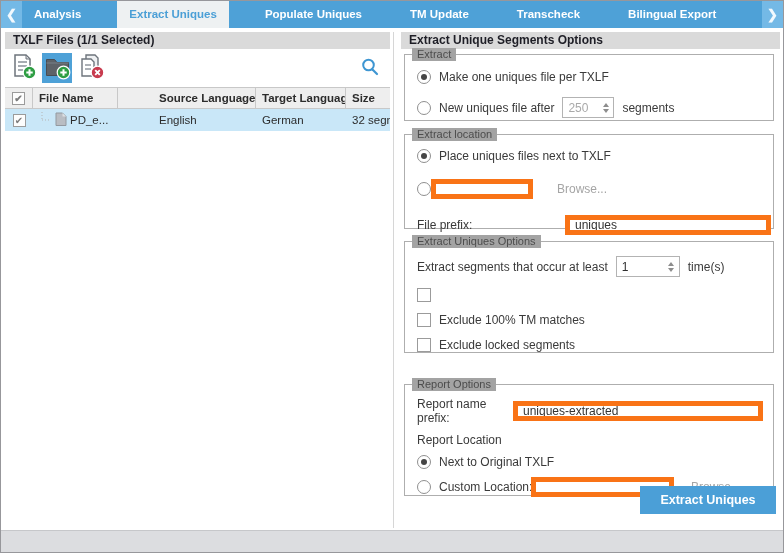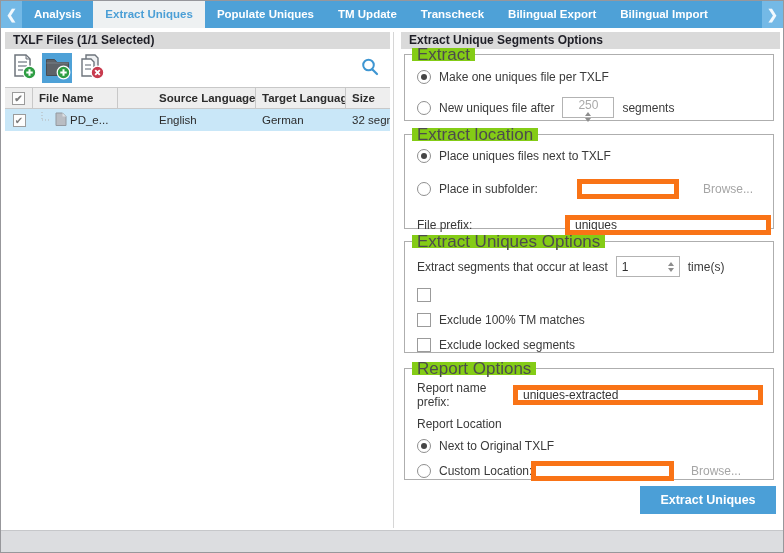--- a/index.html
+++ b/index.html
@@ -2,21 +2,21 @@
 <html><head>
 <meta charset="utf-8">
 <style>
   * { margin:0; padding:0; box-sizing:border-box; }
   html,body { width:784px; height:553px; font-family:"Liberation Sans", sans-serif; background:#ffffff; }
   #window { position:relative; width:784px; height:553px; border:1px solid #97979b; background:#ffffff; overflow:hidden; }
 
   
   .tab-bar { position:absolute; left:0; top:0; right:0; height:27px; background:#4ea1d7; display:flex; align-items:stretch; }
   .tab-scroll { width:21px; flex:none; background:#74b9e6; color:#f2f9fe; display:flex; align-items:center; justify-content:center; font-size:13px; font-weight:bold; cursor:pointer; }
-  .tabs-wrap { flex:1; display:flex; overflow:hidden; }
+  .tabs-wrap { flex:1; display:flex; overflow:hidden;gap:24px; }
   .tab { flex:none; padding:0 12px; line-height:27px; font-size:11.5px; font-weight:bold; color:#ffffff; white-space:nowrap; cursor:pointer; }
   .tab.active { background:#eef1f2; color:#4b9fd6; }
 
   
   .panel-header { height:17px; background:#dadada; font-size:12px; font-weight:bold; color:#1e1e26; line-height:17px; padding-left:8px; }
   #left-panel { position:absolute; left:4px; top:31px; width:385px; bottom:24px; background:#ffffff; }
   #panel-divider { position:absolute; left:392px; top:31px; bottom:24px; width:1px; background:#d6d6d6; }
   #right-panel { position:absolute; left:400px; top:31px; width:379px; bottom:24px; background:#ffffff; }
 
   
@@ -36,31 +36,31 @@
   .cell { padding-left:6px; overflow:hidden; white-space:nowrap; }
   .col-check { width:28px; flex:none; justify-content:center; display:flex; padding-left:0; }
   .col-name  { width:85px; flex:none; display:flex; align-items:center; gap:3px; }
   .col-src   { width:103px; flex:none;margin-left:35px; }
   .col-tgt   { width:90px; flex:none; }
   .col-size  { flex:1; }
   .tbl-check { width:13px; height:13px; border:1px solid #9b9b9b; background:#fdfdfd; font-size:10px; color:#7c7c7c; line-height:11px; text-align:center; cursor:pointer; }
 
   
   .fieldset { position:absolute; left:3px; width:370px; border:1px solid #aeaeae; background:#ffffff; }
-  .legend { position:absolute; top:-7px; left:7px; background:#84cc16; padding:0 5px; font-size:17px; color:#4c4c4c; line-height:13px; }
+  .legend { position:absolute; top:-7px; left:7px; background:#a3a3a3; padding:0 5px; font-size:11px; color:#4c4c4c; line-height:13px; }
   .fs-body { display:flex; flex-direction:column; }
   .opt-row { display:flex; align-items:center; padding-left:12px; font-size:12px; color:#3a3a3a; }
   .opt-row .lbl { margin-left:8px; white-space:nowrap; }
   #fs-extract   { top:22px;  height:67px; }
   #fs-extract .fs-body { padding-top:15px; gap:13px; }
   #fs-location  { top:102px; height:95px; }
   #fs-location .fs-body { padding-top:14px; gap:16px; }
   #fs-options   { top:209px; height:112px; }
   #fs-options .fs-body { padding-top:14px; gap:11px; }
-  #fs-report    { top:336px; height:112px; }
+  #fs-report    { top:352px; height:112px; }
   #fs-report .fs-body { padding-top:12px; gap:8px; }
 
   .radio { width:14px; height:14px; border:1px solid #8f8f8f; border-radius:50%; background:#ffffff; position:relative; flex:none; cursor:pointer; }
   .radio.checked::after { content:""; position:absolute; left:3px; top:3px; width:6px; height:6px; border-radius:50%; background:#454545; }
   .checkbox { width:14px; height:14px; border:1px solid #9b9b9b; background:#ffffff; flex:none; cursor:pointer; }
 
   .text-field { height:20px; border:5px solid #f97316; background:#ffffff; font-family:"Liberation Sans", sans-serif; font-size:12px; color:#333333; padding:0 5px; outline:none; }
   .browse { font-size:12px; color:#a5a5a5; white-space:nowrap; cursor:default; }
 
   .spinner { display:flex; border:1px solid #b3b3b3; background:#ffffff; height:21px; align-items:center; flex:none; }
@@ -192,42 +192,41 @@
     <div class="fieldset" id="fs-extract">
       <span class="legend">Extract</span>
       <div class="fs-body">
         <div class="opt-row">
           <div class="radio checked"></div>
           <span class="lbl">Make one uniques file per TXLF</span>
         </div>
         <div class="opt-row">
           <div class="radio"></div>
           <span class="lbl">New uniques file after</span>
-          <div class="spinner disabled" style="width:52px; margin-left:8px;flex-direction:column;">
+          <div class="spinner disabled" style="width:52px; margin-left:8px;">
             <span class="val">250</span>
             <div class="spin-btns">
                 <div class="tri-up"></div>
                 <div class="tri-down"></div>
               </div>
           </div>
           <span class="lbl">segments</span>
         </div>
       </div>
     </div>
 
     <div class="fieldset" id="fs-location">
       <span class="legend">Extract location</span>
       <div class="fs-body">
         <div class="opt-row">
           <div class="radio checked"></div>
           <span class="lbl">Place uniques files next to TXLF</span>
         </div>
         <div class="opt-row">
           <div class="radio"></div>
-          <span class="lbl" style="width:138px;">Place in subfolder:</span>
           <input class="text-field" style="width: 102px;" value="">
           <span class="browse" style="margin-left:24px;">Browse...</span>
         </div>
         <div class="opt-row" style="padding-left:12px;">
           <span style="width:148px; flex:none;">File prefix:</span>
           <input class="text-field" style="flex: 1 1 0%; margin-right: 2px;" value="uniques">
         </div>
       </div>
     </div>
 

